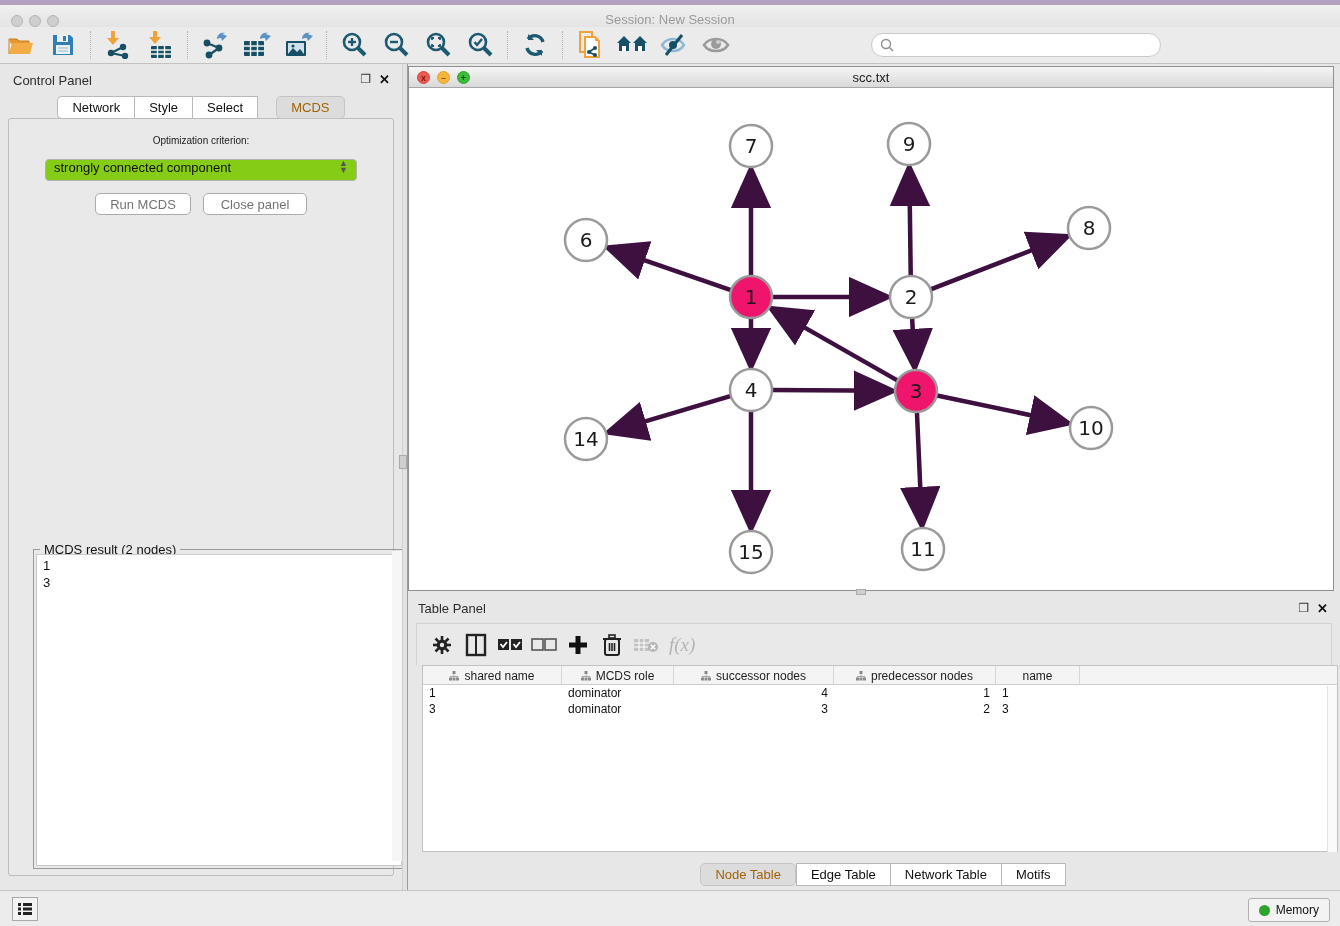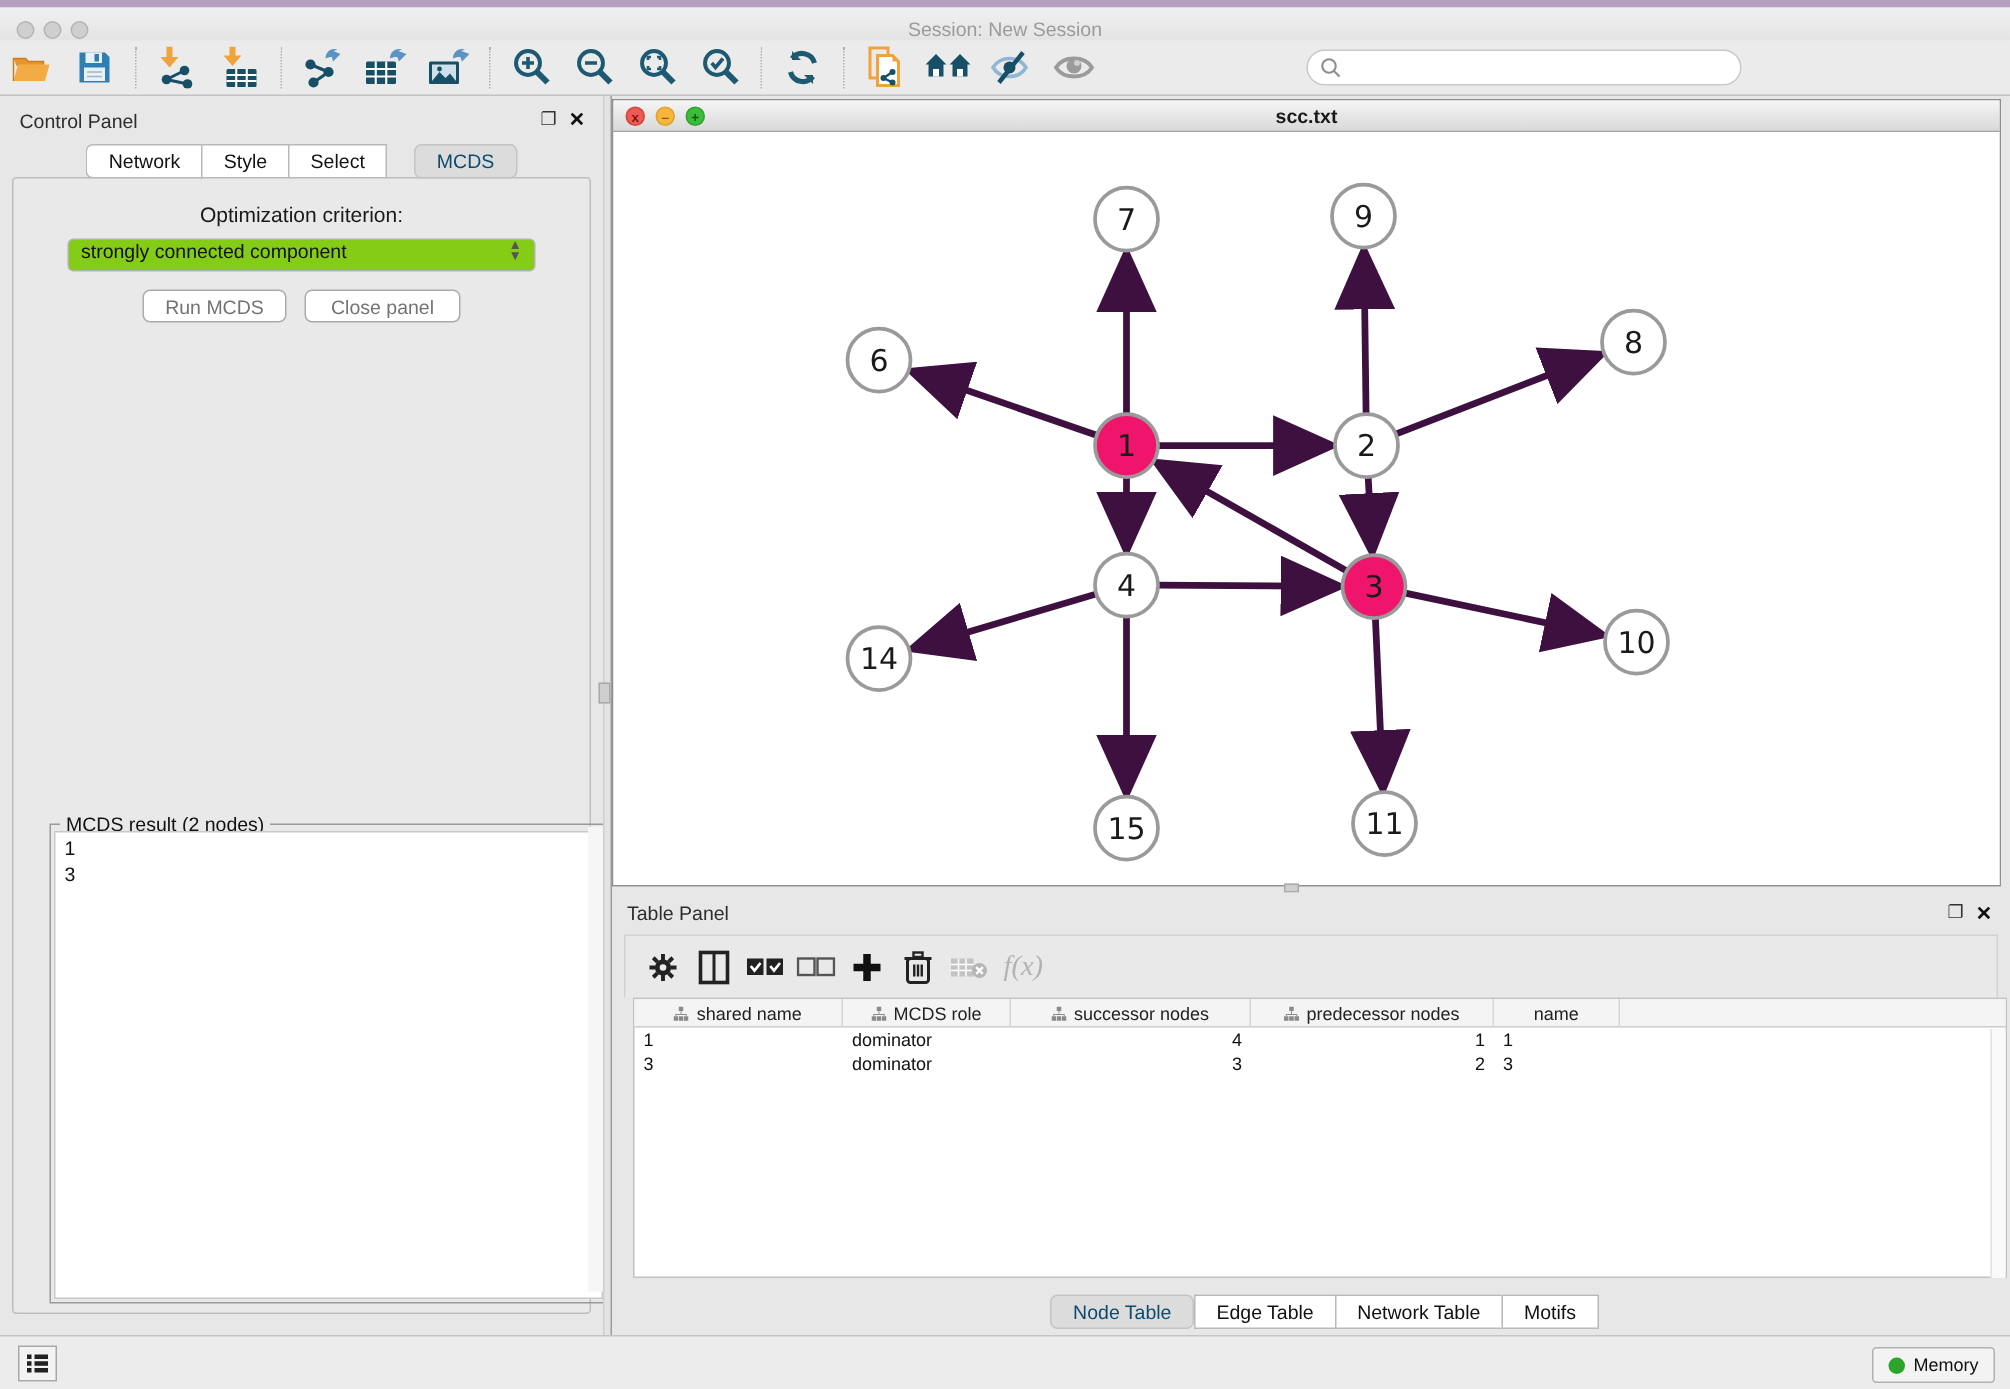--- a/index.html
+++ b/index.html
@@ -23,46 +23,46 @@
   
   #control-panel { left:0; top:64px; width:402px; height:826px; background:#e7e7e7; }
   #cp-header { position:absolute; left:0; top:4px; width:402px; height:24px; }
   #cp-title { position:absolute; left:13px; top:5px; font-size:13px; color:#2d2d2d; }
   .panel-btns { position:absolute; right:12px; top:4px; display:flex; gap:8px; }
   .float-glyph { font-size:12px; color:#333; }
   .close-glyph { font-size:13px; color:#111; font-weight:bold; }
   .seg-tab { background:#fff; border:1px solid #b9b9b9; border-right:none; padding:3px 14px; font-size:13px; color:#111; }
   .seg-tab:first-child { border-radius:5px 0 0 5px; }
   .seg-tab.last { border-right:1px solid #b9b9b9; border-radius:0; }
-  .seg-tab.active-gray { background:#dcdcdc; color:#0c4a6e; border:1px solid #c4c4c4; border-radius:5px; margin-left:18px;text-align:right; }
+  .seg-tab.active-gray { background:#dcdcdc; color:#a16207; border:1px solid #c4c4c4; border-radius:5px; margin-left:18px;text-align:right; }
   #cp-tabs { position:absolute; left:0; top:32px; width:402px; display:flex; justify-content:center; z-index:3; }
 
   #cp-inner { position:absolute; left:8px; top:54px; width:386px; height:758px; background:#e9e9e9; border:1px solid #bdbdbd; border-radius:3px; }
-  #opt-label { position:absolute; left:0; top:16px; width:100%; text-align:center; font-size:14px; color:#1a1a1a; }
+  #opt-label { position:absolute; left:0; top:16px; width:100%; text-align:center; font-size:10px; color:#1a1a1a; }
   #criterion-select { position:absolute; left:36px; top:40px; width:312px; height:22px; background:#84cc16; border:1px solid #b2b2b2; border-radius:4px; font-size:13px; color:#111; display:flex; align-items:flex-start; padding:0 8px; }
   #criterion-select .stepper { margin-left:auto; font-size:9px; color:#555; line-height:7px; text-align:center; }
   .cp-btn { position:absolute; top:74px; height:22px; background:#fff; border:1px solid #ababab; border-radius:5px; font-size:13px; color:#737373; display:flex; align-items:center; justify-content:center; }
   #run-btn { left:86px; width:96px; }
   #closepanel-btn { left:194px; width:104px; }
 
   #result-group { position:absolute; left:24px; top:430px; width:372px; height:320px; border:1px solid #9a9a9a; }
   #result-legend { position:absolute; left:6px; top:-8px; background:#e9e9e9; padding:0 4px; font-size:13px; color:#111; }
   #result-area { position:absolute; left:2px; top:4px; width:366px; height:312px; background:#fff; border:1px solid #c9c9c9; font-size:13px; color:#111; padding:2px 0 0 6px; white-space:pre-line; line-height:17px; }
   #result-scroll { position:absolute; right:1px; top:1px; width:11px; height:310px; background:#f6f6f6; }
 
   
   #splitter-v { left:402px; top:64px; width:6px; height:826px; background:#e3e3e3; border-left:1px solid #cfcfcf; border-right:1px solid #9c9c9c; }
   .grip { background:#cfcfcf; border:1px solid #aaa; }
   #grip-v { left:399px; top:455px; width:8px; height:14px; }
   #grip-h { left:856px; top:589px; width:10px; height:6px; }
 
   
   #net-window { left:408px; top:66px; width:926px; height:525px; border:1px solid #8f8f8f; background:#fff; }
   #net-titlebar { position:absolute; left:0; top:0; width:924px; height:21px; background:linear-gradient(#f5f5f5,#d9d9d9); border-bottom:1px solid #a5a5a5; }
-  #net-title { position:absolute; left:0; top:3px; width:100%; text-align:center; font-size:13px; color:#1a1a1a;font-weight:bold; }
+  #net-title { position:absolute; left:0; top:3px; width:100%; text-align:center; font-size:13px; color:#1a1a1a; }
   .tl { position:absolute; top:4px; width:13px; height:13px; border-radius:50%; font-size:9px; font-weight:bold; text-align:center; line-height:13px; }
   #tl-close { left:8px;  background:#ed5a52; border:1px solid #d3443c; color:#7e1510; }
   #tl-min   { left:28px; background:#f6b63c; border:1px solid #dfa32e; color:#8a5d07; }
   #tl-max   { left:48px; background:#3dbb3d; border:1px solid #2ea32e; color:#0c5c0c; }
   #net-canvas { position:absolute; left:0; top:21px; width:924px; height:502px; background:#fff; }
 
   
   #table-panel { left:408px; top:595px; width:932px; height:295px; background:#e7e7e7; }
   #tp-title { position:absolute; left:10px; top:6px; font-size:13px; color:#2d2d2d; }
   #tp-toolbar { position:absolute; left:8px; top:28px; width:916px; height:42px; background:#e9e9e9; border:1px solid #d2d2d2; border-bottom:none; display:flex; align-items:center; padding-left:10px; }

